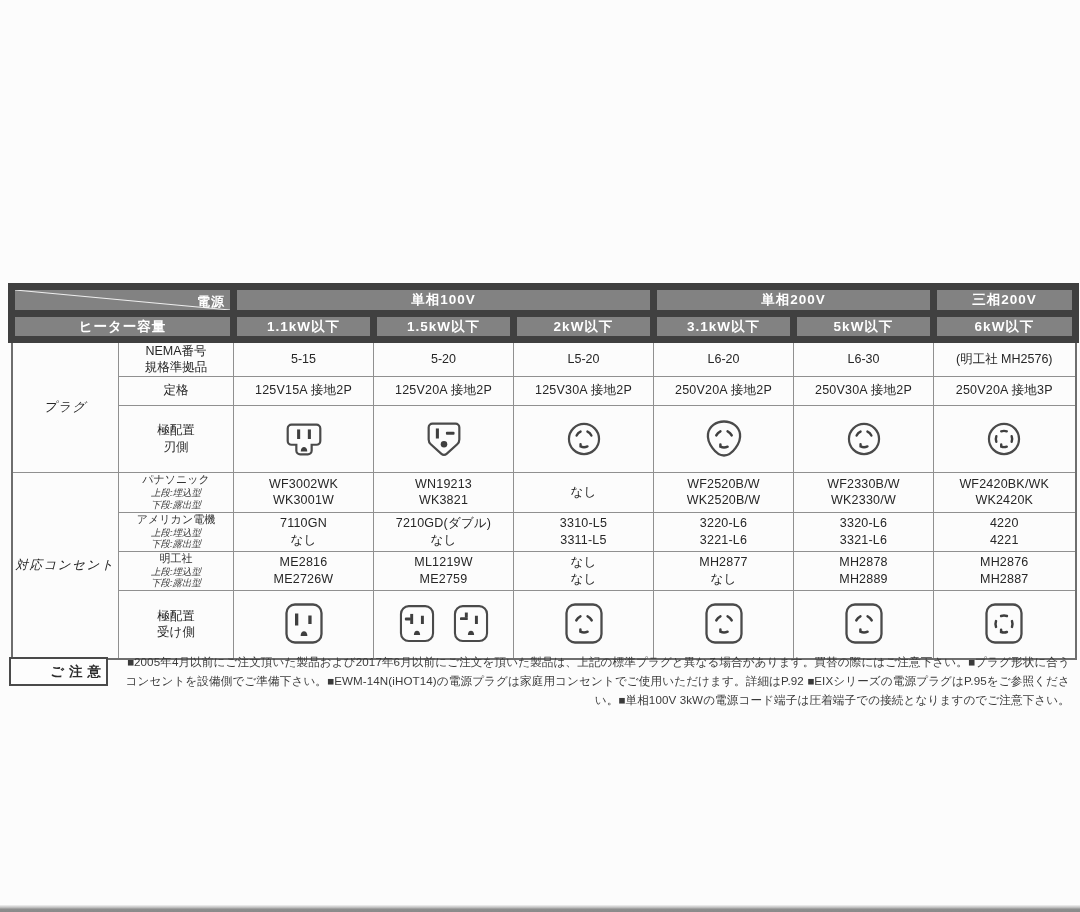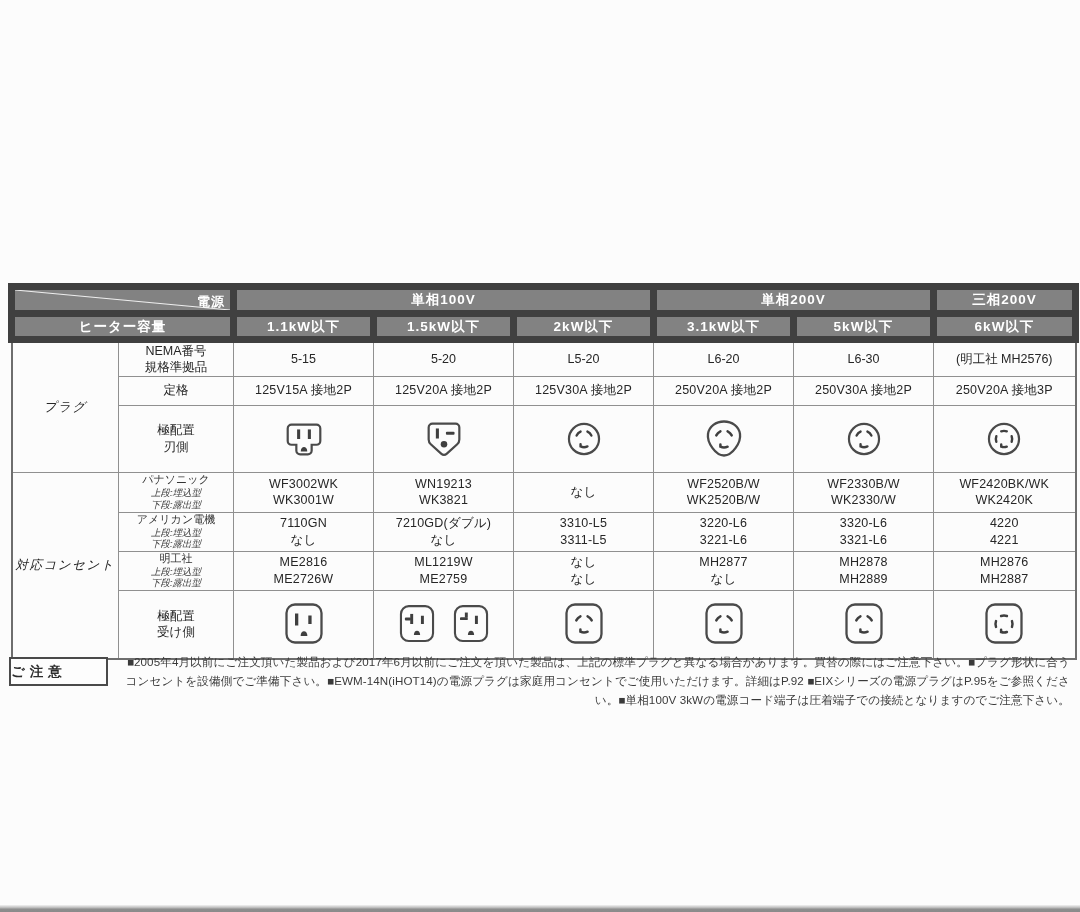--- a/index.html
+++ b/index.html
@@ -49,21 +49,21 @@
   td.ratecell  { font-size:12px; letter-spacing:0.2px; }
   td.partcell  { font-size:12.3px; letter-spacing:0.2px; }
   .maker-name { font-size:11px; line-height:1.25; color:#333; }
   .maker-sub  { font-size:9.5px;  line-height:1.25; color:#3a3a3a;font-style:italic; }
   .iconwrap { display:flex; align-items:center; justify-content:center; gap:10px; }
   .iconwrap svg { display:block; }
   .notice-label {
     position:absolute; left:9px; top:657px; width:95px; height:25px;
     border:2px solid #4a4a4a; background:#fdfdfd;
     font-size:13.5px; font-weight:700; letter-spacing:5px;
-    text-align:left; line-height:25px; color:#2c2c2c;
+    text-align:right; line-height:25px; color:#2c2c2c;
   }
   .notice-text {
     position:absolute; left:118px; top:653px; width:952px;
     font-size:11.6px; line-height:1.62; color:#3a3a3a;
     text-align:right; letter-spacing:0.1px;
   }
   .bottom-bar {
     position:absolute; left:0; bottom:0; width:1080px; height:7px;
     background:linear-gradient(#f2f2f2 0%, #c0c0c0 35%, #8e8e8e 60%, #8a8a8a 100%);
   }

